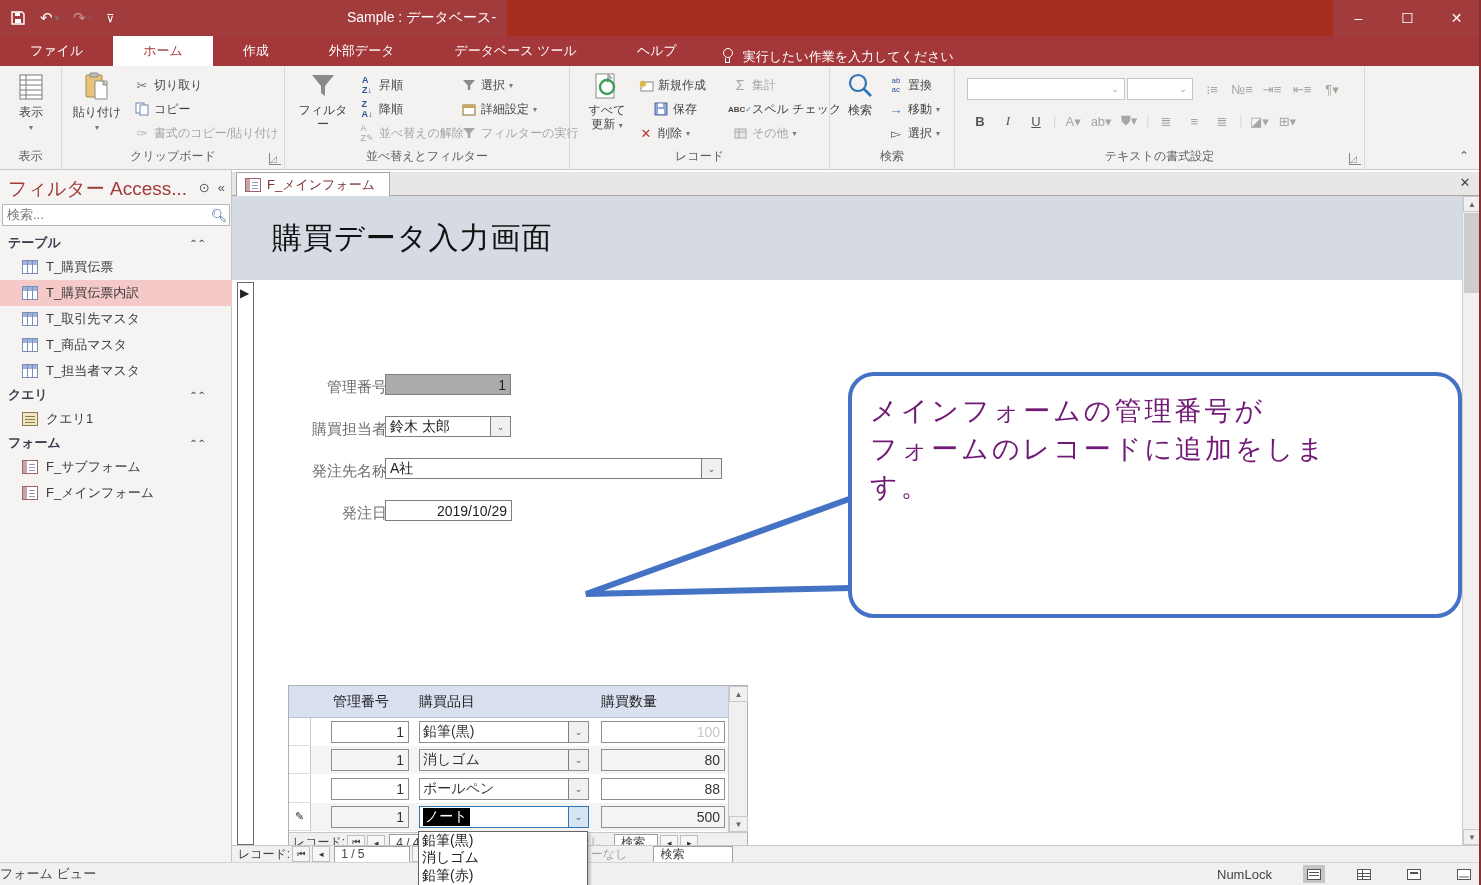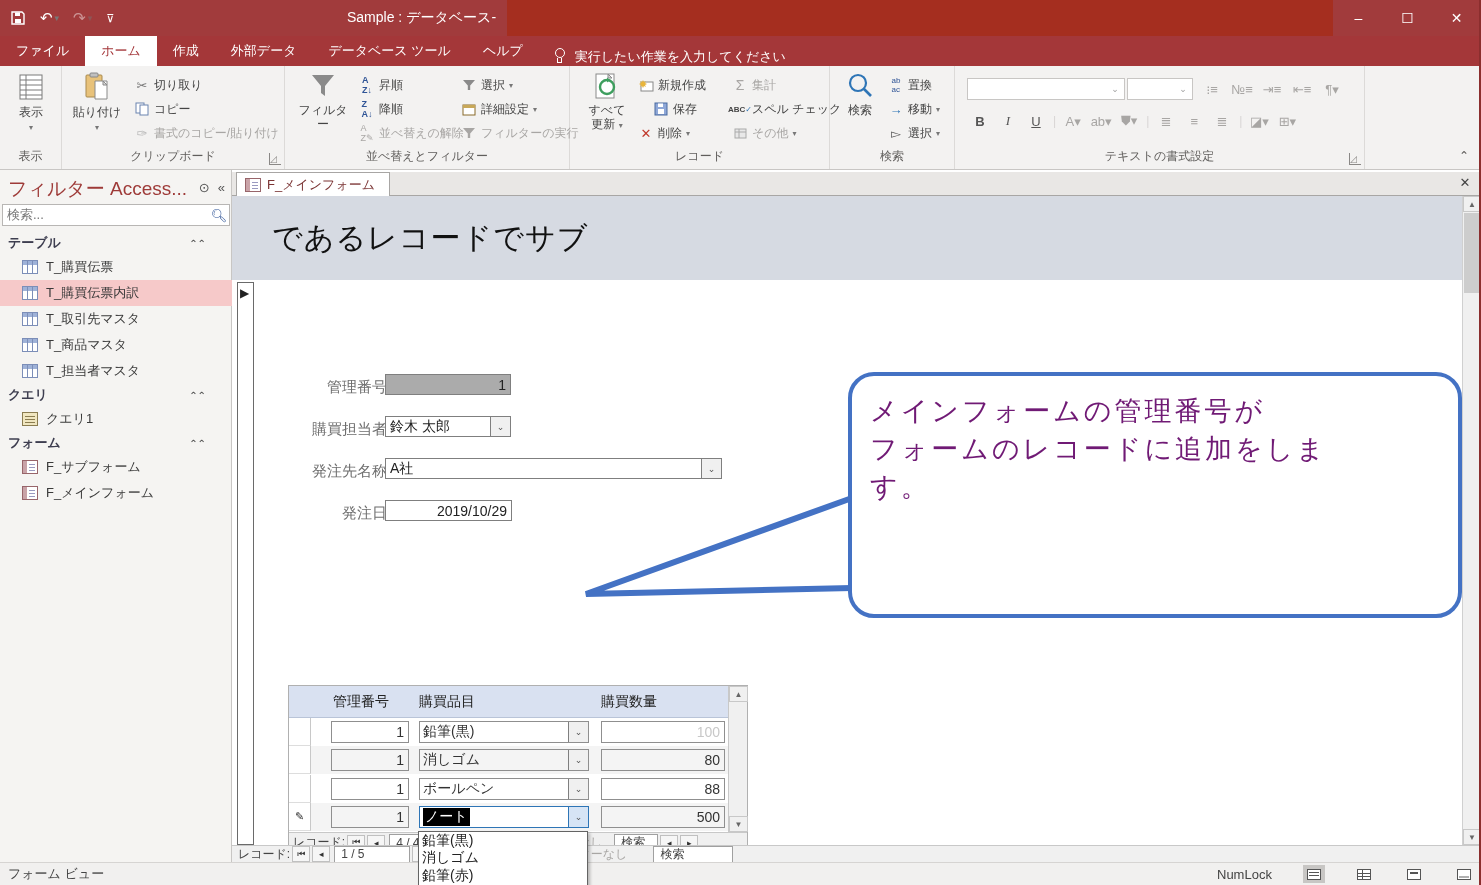--- a/index.html
+++ b/index.html
@@ -11,21 +11,21 @@
 .qat{position:absolute;left:10px;top:0;height:36px;display:flex;align-items:center;gap:14px}
 .qat .qbtn{color:#fff;font-size:15px;display:flex;align-items:center;gap:2px}
 .qat .dim{opacity:.45}
 .qat .caret{font-size:9px}
 .wtitle{position:absolute;left:347px;top:0;height:36px;display:flex;align-items:center;font-size:14px;color:#fff}
 .redact{position:absolute;left:507px;top:0;width:826px;height:36px;background:#A52E1F}
 .winbtns{position:absolute;right:0;top:0;height:36px;display:flex}
 .winbtn{width:49px;height:36px;display:flex;align-items:center;justify-content:center;font-size:14px;color:#fff}
 
 .tabrow{position:absolute;left:0;top:36px;width:1481px;height:30px;background:#A43739;display:flex;align-items:flex-end}
-.rtab{height:30px;padding:0 16px;display:flex;align-items:center;color:#fff;font-size:13px}
+.rtab{height:30px;padding:0 30px;display:flex;align-items:center;color:#fff;font-size:13px}
 .rtab.file{background:#A43739}
 .rtab.active{background:#fff;color:#A4373A}
 .tellme{display:flex;align-items:center;gap:8px;color:#fff;font-size:13px;margin-left:14px}
 .bulb{width:14px;height:18px;position:relative}
 .bulb .g{position:absolute;left:2px;top:0;width:10px;height:10px;border:1.5px solid #fff;border-radius:50%}
 .bulb .s{position:absolute;left:4.5px;top:10px;width:5px;height:5px;border-left:1.5px solid #fff;border-right:1.5px solid #fff;border-bottom:1.5px solid #fff}
 
 .ribbon{position:absolute;left:0;top:66px;width:1481px;height:104px;background:#F3F2F1;border-bottom:1px solid #C8C6C4}
 .rg{position:absolute;top:0;height:103px;border-right:1px solid #DCDAD8}
 .grplabel{position:absolute;left:0;right:0;bottom:4px;text-align:center;color:#605E5C;font-size:12px}
@@ -428,21 +428,21 @@
   <div class="docarea">
     <div class="tabstrip">
       <div class="doctab">
         <span class="frm-ic"></span>
         <span>F_メインフォーム</span>
       </div>
     </div>
     <div class="docclose">✕</div>
 
     <div class="formheader">
-      <div class="formtitle">であるレコードでサブ</div>
+      <div class="formtitle">購買データ入力画面</div>
     </div>
 
     <div class="formbody">
       <div class="recsel">
         <span class="arr">▶</span>
       </div>
 
       <div class="flabel" style="left:45px;top:98px">管理番号</div>
       <div class="fbox gray" style="left:153px;top:94px;width:126px">
         <span>1</span>
@@ -596,21 +596,21 @@
       <span class="navbtn">⏭</span>
       <span class="navbtn" style="color:#C8882A">▸*</span>
       <span style="color:#D0D0D0;margin-left:16px">│</span>
       <span class="funnel" style="margin-left:30px"></span>
       <span class="dis" style="margin-left:6px">フィルターなし</span>
       <span class="navbox" style="margin-left:26px;width:80px">検索</span>
     </div>
   </div>
 
   <div class="statusbar">
-    <span style="margin-left:8px">フォーム ビュー</span>
+    <span style="margin-left:0">フォーム ビュー</span>
     <span style="position:absolute;left:1217px">NumLock</span>
     <div class="sb-icons">
       <span class="sb-ic sel">
           <span class="mini form"></span>
         </span>
       <span class="sb-ic">
           <span class="mini sheet"></span>
         </span>
       <span class="sb-ic">
           <span class="mini layout"></span>

